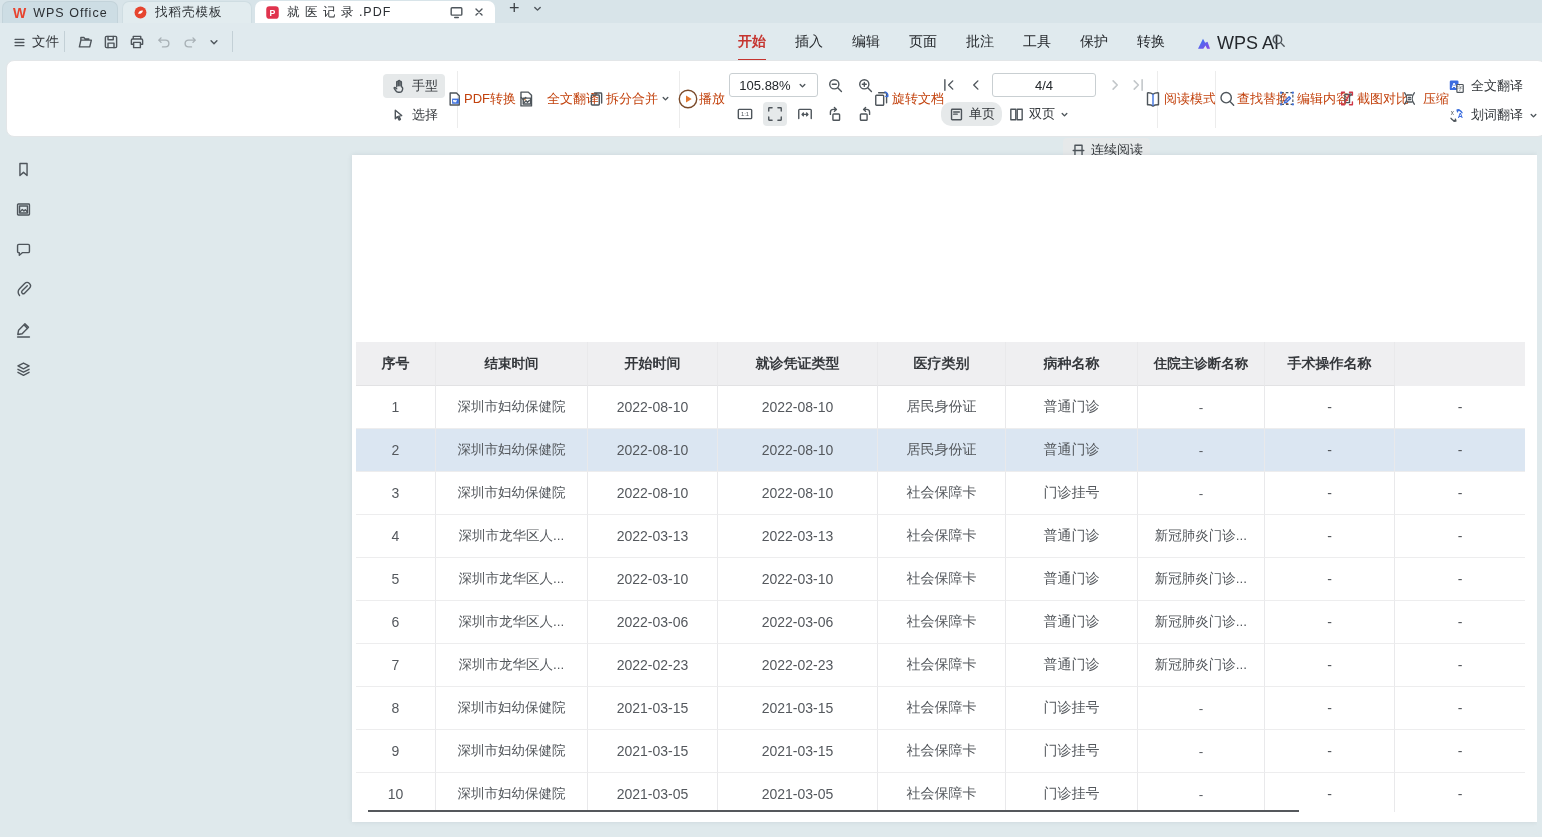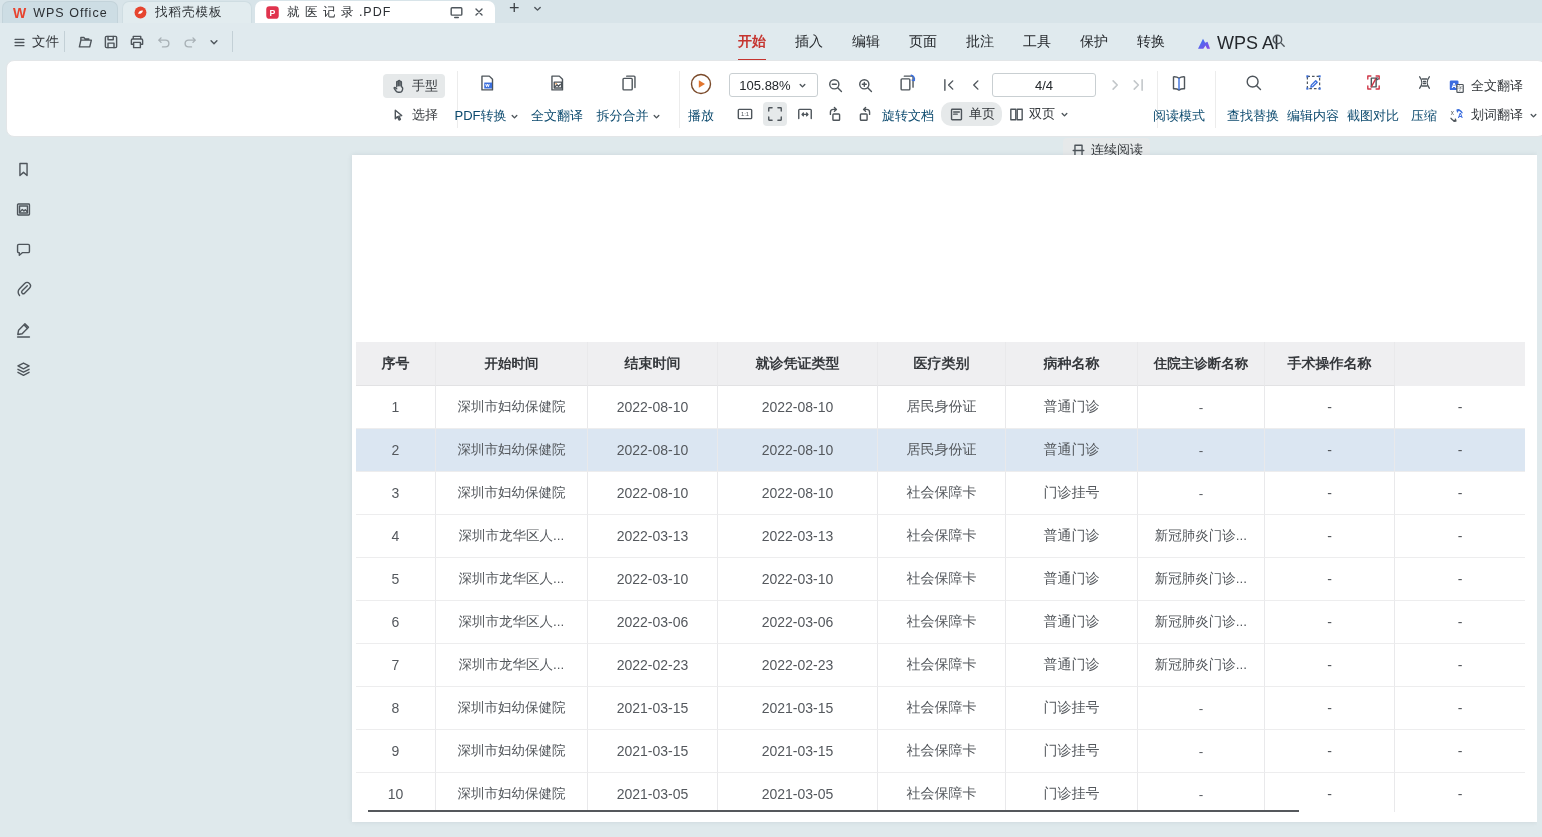--- a/index.html
+++ b/index.html
@@ -25,21 +25,21 @@
   .menu .mi { font-size:14px; padding:6px 0 8px; color:#24282c; width:28px; text-align:center; }
   .menu .mi.active { color:#c5342f; font-weight:bold; border-bottom:3px solid #c5342f; }
   .wpsai { position:absolute; left:1196px; top:10px; display:flex; align-items:center; gap:5px; font-size:18px; color:#24282c; }
   .menusearch { position:absolute; left:1270px; top:9px; }
 
   
   .ribbon { position:absolute; left:6px; top:60px; width:1540px; height:77px; background:#ffffff; border:1px solid #e3e6e8; border-radius:8px; }
   .rdiv { position:absolute; top:10px; width:1px; height:57px; background:#ececec; }
   .pill { background:#e6e9ea; border-radius:4px; }
   .hbtn { position:absolute; height:24px; display:flex; align-items:center; gap:5px; padding:0 7px; font-size:13px; color:#33373b; }
-  .vbtn { position:absolute; top:8px; height:62px; display:flex; flex-direction:column; align-items:center; justify-content:space-between; padding:3px 0 6px; font-size:13px; color:#0c4a6e; }
+  .vbtn { position:absolute; top:8px; height:62px; display:flex; flex-direction:row; align-items:center; justify-content:space-between; padding:3px 0 6px; font-size:13px; color:#c2410c; }
   .vbtn .lbl { display:flex; align-items:center; gap:2px; white-space:nowrap; }
   .combo { position:absolute; top:12px; height:24px; border:1px solid #c9cfd2; border-radius:3px; background:#fff; display:flex; align-items:center; justify-content:center; gap:6px; font-size:13px; color:#24282c; }
   .sbtn { position:absolute; top:41px; width:24px; height:24px; display:flex; align-items:center; justify-content:center; }
   .sbtn1 { position:absolute; top:12px; width:24px; height:24px; display:flex; align-items:center; justify-content:center; }
   .pillrow { position:absolute; top:41px; height:24px; display:flex; align-items:center; gap:4px; padding:0 7px; font-size:13px; color:#33373b; }
   .transrow { position:absolute; height:24px; display:flex; align-items:center; gap:5px; font-size:13px; color:#33373b; }
 
   
   .sidebar-ic { position:absolute; left:12px; width:22px; height:22px; display:flex; align-items:center; justify-content:center; }
   .page { position:absolute; left:352px; top:155px; width:1185px; height:667px; background:#ffffff; box-shadow:0 0 5px rgba(40,60,70,.10); }
@@ -536,22 +536,22 @@
       </g>
     </svg>
 </div>
 
 <div class="page"></div>
 <div class="scrollstrip"></div>
 
 <div class="tbl">
   <div class="trow hd">
       <div class="tcell">序号</div>
+      <div class="tcell">结束时间</div>
       <div class="tcell">开始时间</div>
-      <div class="tcell">结束时间</div>
       <div class="tcell">就诊凭证类型</div>
       <div class="tcell">医疗类别</div>
       <div class="tcell">病种名称</div>
       <div class="tcell">住院主诊断名称</div>
       <div class="tcell">手术操作名称</div>
     </div>
   <div>
       <div class="trow">
         <div class="tcell">1</div>
         <div class="tcell">深圳市妇幼保健院</div>

